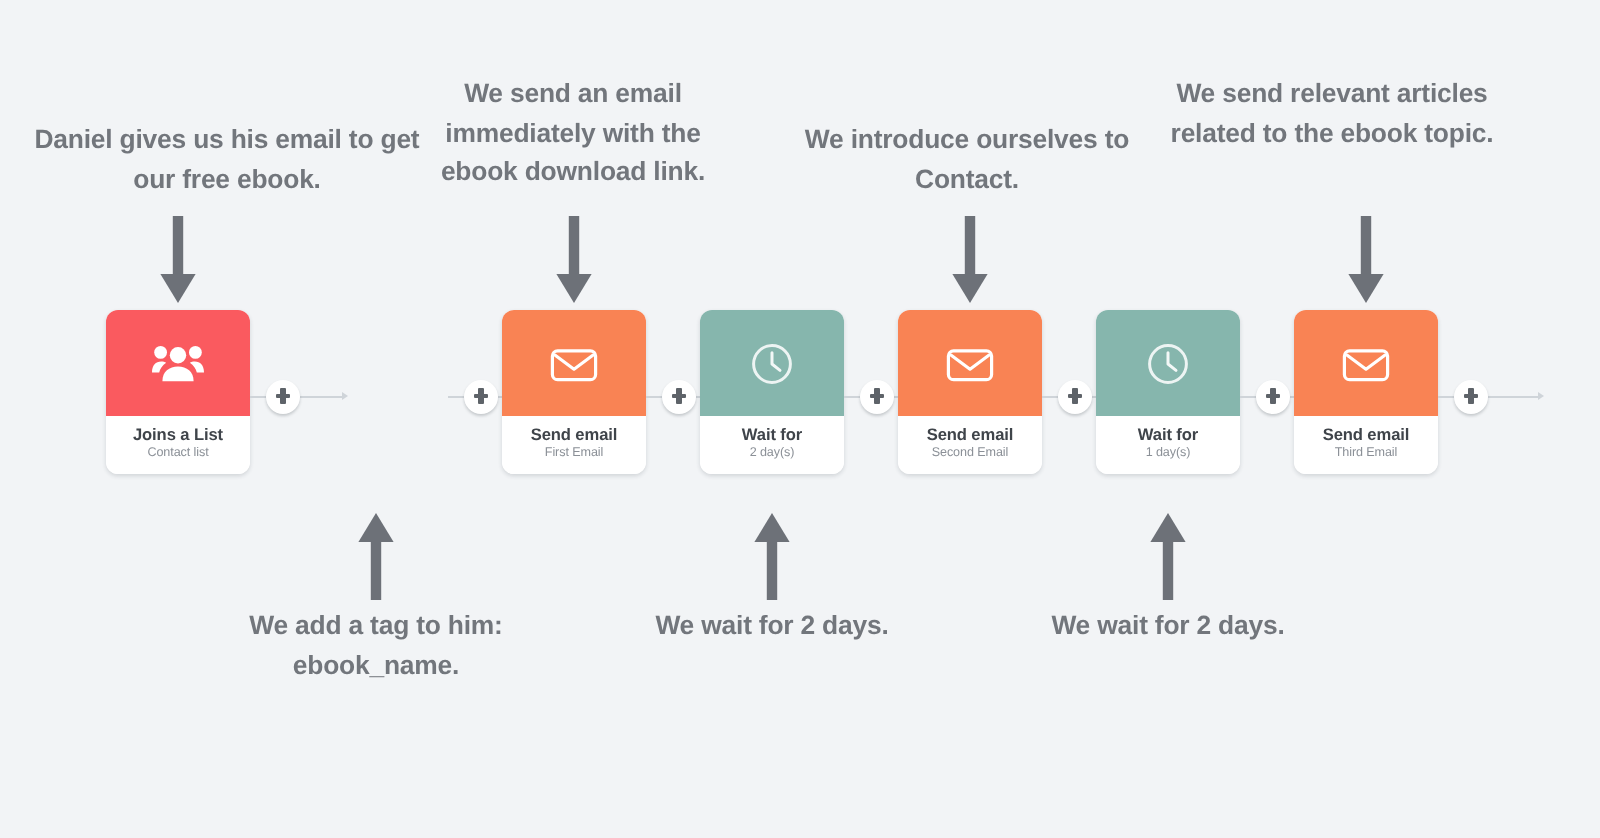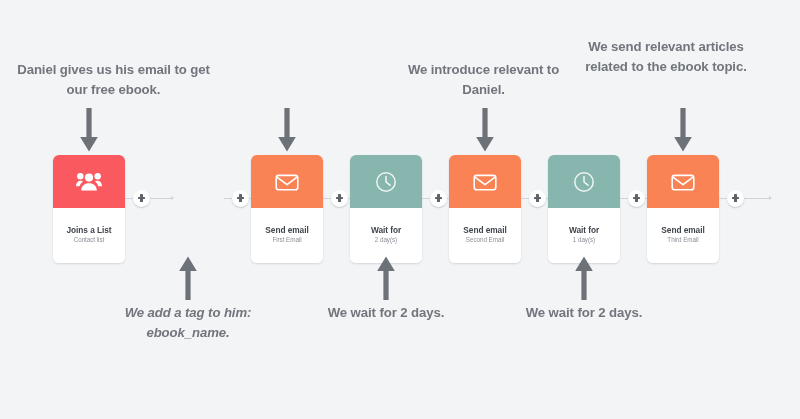--- a/index.html
+++ b/index.html
@@ -46,21 +46,21 @@
     left: 0;
     top: 155px;
     width: 800px;
     height: 92px;
   }
 
   .card {
     position: absolute;
     top: 0;
     width: 72px;
-    height: 108px;
+    height: 82px;
     background: #ffffff;
     border-radius: 6px;
     box-shadow: 0 1px 2px rgba(40,50,60,0.16);
     overflow: hidden;
     display: flex;
     flex-direction: column;
   }
   .card-icon {
     height: 53px;
     display: flex;
@@ -143,21 +143,22 @@
     flex: none;
     margin-left: -0.5px;
   }
 </style>
 </head>
 <body>
 
 <div id="canvas">
 
   <div class="note note-top" style="left:16px; top:60px; width:195px;">Daniel gives us his email to get our free ebook.</div>
-  <div class="note note-top" style="left:396px; top:60px; width:175px;">We introduce relevant to Daniel.</div>
+  <div class="note note-top" style="left:214px; top:37px; width:145px;">We send an email immediately with the ebook download link.</div>
+  <div class="note note-top" style="left:396px; top:60px; width:175px;">We introduce ourselves to Contact.</div>
   <div class="note note-top" style="left:568px; top:37px; width:196px;">We send relevant articles related to the ebook topic.</div>
 
   <div class="arrow" style="left:77px; top:108px;">
     <svg width="24" height="44" viewBox="0 0 24 44">
       <rect x="9.4" y="0" width="5.2" height="31" fill="#6d7178"></rect>
       <polygon points="3.2,29 20.8,29 12,43.5" fill="#6d7178"></polygon>
     </svg>
   </div>
   <div class="arrow" style="left:275px; top:108px;">
     <svg width="24" height="44" viewBox="0 0 24 44">
@@ -338,17 +339,17 @@
       <polygon points="3.2,15 20.8,15 12,0.5" fill="#6d7178"></polygon>
     </svg>
   </div>
   <div class="arrow" style="left:572px; top:256px;">
     <svg width="24" height="44" viewBox="0 0 24 44">
       <rect x="9.4" y="13" width="5.2" height="31" fill="#6d7178"></rect>
       <polygon points="3.2,15 20.8,15 12,0.5" fill="#6d7178"></polygon>
     </svg>
   </div>
 
-  <div class="note note-bottom" style="left:113px; top:303px; width:150px;font-style:italic;">We add a tag to him: ebook_name.</div>
+  <div class="note note-bottom" style="left:113px; top:303px; width:150px;">We add a tag to him: ebook_name.</div>
   <div class="note note-bottom" style="left:318px; top:303px; width:136px;">We wait for 2 days.</div>
   <div class="note note-bottom" style="left:516px; top:303px; width:136px;">We wait for 2 days.</div>
 
 </div>
 
 </body></html>

